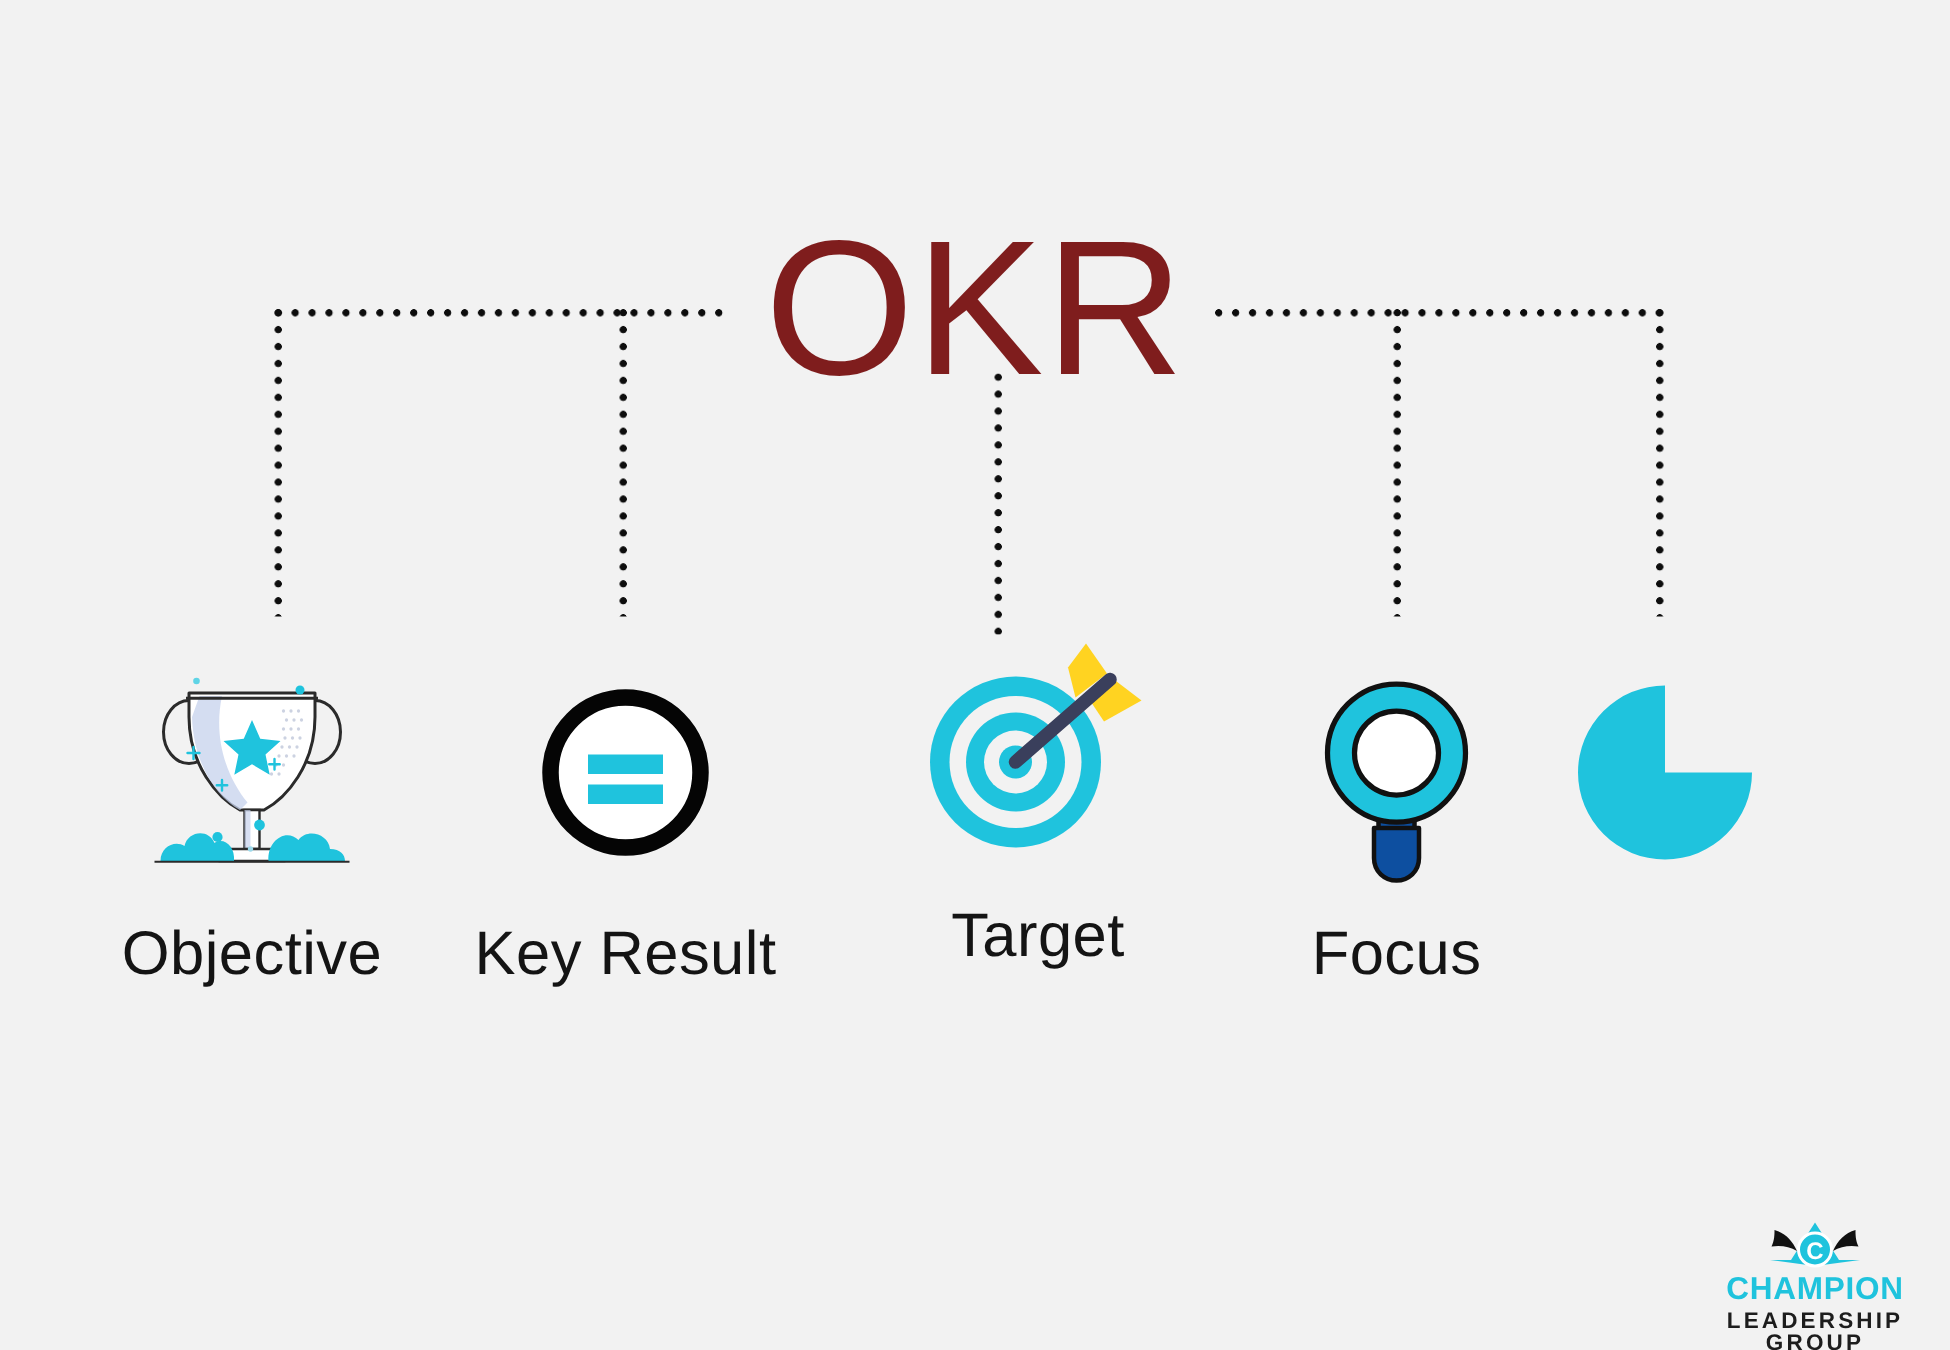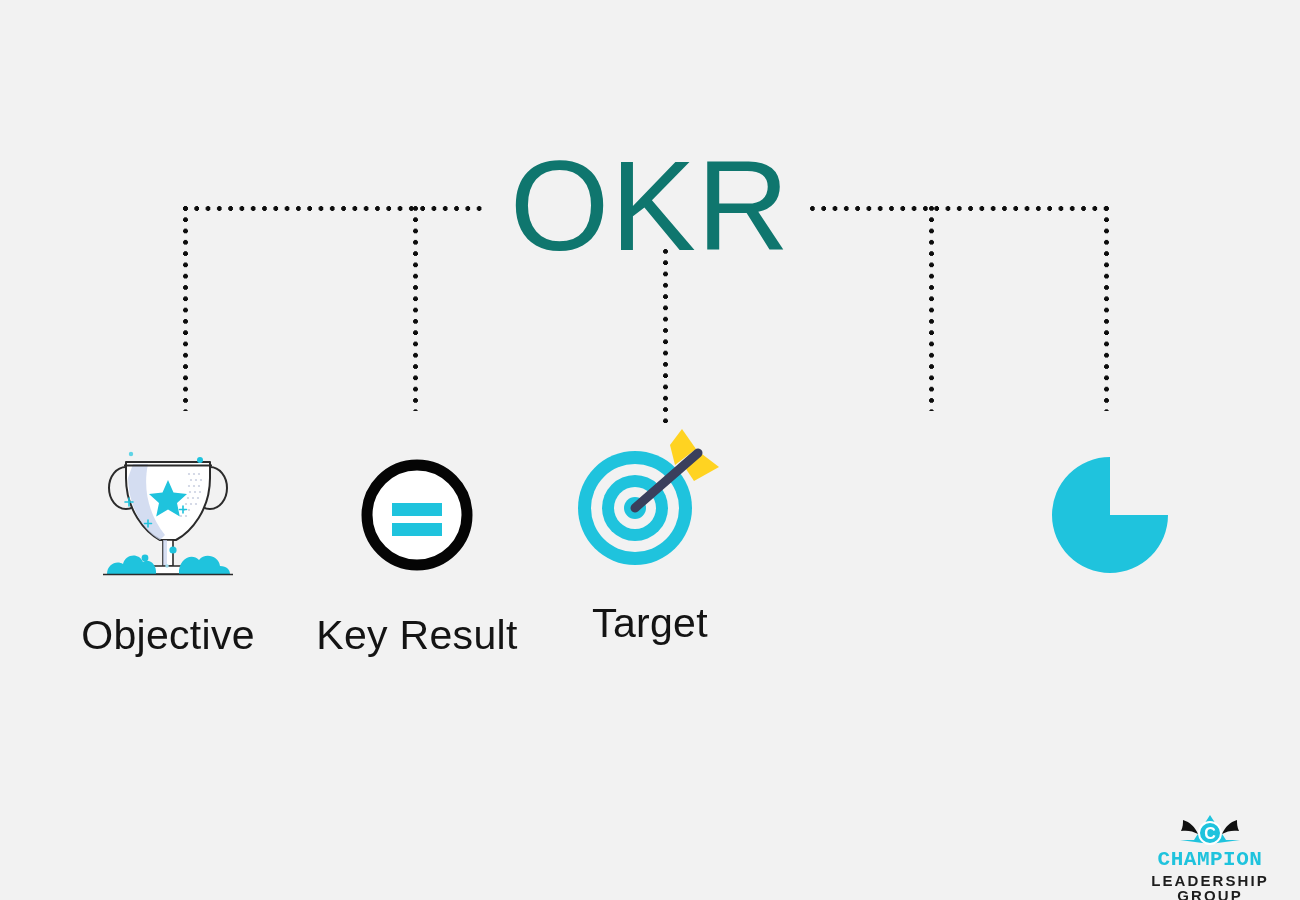--- a/index.html
+++ b/index.html
@@ -25,21 +25,21 @@
   .title {
     position: absolute;
     left: 0;
     top: 142px;
     width: 1300px;
     text-align: center;
     font-family: "Liberation Sans", sans-serif;
     font-size: 128px;
     font-weight: 300;
     letter-spacing: 1px;
-    color: #0f766e;
+    color: #7f1d1d;
     line-height: 1.0;
     user-select: none;
   }
 
   
   .dot-h, .dot-v {
     position: absolute;
   }
   .dot-h {
     height: 5px;
@@ -85,21 +85,21 @@
     text-align: center;
     user-select: none;
   }
   .logo .logo-mark {
     height: 36px;
     display: flex;
     align-items: flex-end;
     justify-content: center;
   }
   .logo .logo-name {
-    font-family: Liberation Mono, monospace;
+    font-family: Liberation Sans, sans-serif;
     font-weight: bold;
     font-size: 21px;
     letter-spacing: 0.5px;
     color: #1fc3dd;
     line-height: 1;
     margin-top: 1px;
   }
   .logo .logo-sub {
     font-family: "Liberation Sans", sans-serif;
     font-weight: bold;
@@ -194,39 +194,53 @@
     <div class="icon-wrap">
       <svg width="120" height="120" viewBox="0 0 120 120">
         <circle cx="60" cy="60" r="50" fill="#ffffff" stroke="#050505" stroke-width="11"></circle>
         <rect x="35" y="48" width="50" height="13" fill="#1fc3dd"></rect>
         <rect x="35" y="68" width="50" height="13" fill="#1fc3dd"></rect>
       </svg>
     </div>
     <div class="label">Key Result</div>
   </div>
 
-  <div class="item" style="left:550px; top:428px; width:200px;">
+  <div class="item" style="left:592px; top:428px; width:200px;">
     <div class="icon-wrap">
       <svg width="160" height="160" viewBox="0 0 160 160">
 
         <circle cx="65" cy="85" r="57" fill="#1fc3dd"></circle>
         <circle cx="65" cy="85" r="44" fill="#f2f2f2"></circle>
         <circle cx="65" cy="85" r="33" fill="#1fc3dd"></circle>
         <circle cx="65" cy="85" r="21" fill="#f2f2f2"></circle>
         <circle cx="65" cy="85" r="11" fill="#1fc3dd"></circle>
 
         <path d="M112,6 L126,26 L105,42 L100,22 Z" fill="#ffd321"></path>
         <path d="M128,28 L149,44 L124,58 L112,40 Z" fill="#ffd321"></path>
 
         <line x1="128" y1="30" x2="65" y2="85" stroke="#3a3f5c" stroke-width="9" stroke-linecap="round"></line>
       </svg>
     </div>
     <div class="label">Target</div>
   </div>
 
+  <div class="item" style="left:851px; top:440px; width:160px;">
+    <div class="icon-wrap">
+      <svg width="120" height="150" viewBox="0 0 120 150">
+
+        <rect x="48" y="100" width="24" height="22" fill="#0d4fa0" stroke="#111111" stroke-width="3"></rect>
+
+        <path d="M45,112 L75,112 L75,132 C75,141 68,147 60,147 C52,147 45,141 45,132 Z" fill="#0d4fa0" stroke="#111111" stroke-width="3" stroke-linejoin="round"></path>
+
+        <circle cx="60" cy="62" r="46" fill="#1fc3dd" stroke="#111111" stroke-width="3.5"></circle>
+        <circle cx="60" cy="62" r="28" fill="#ffffff" stroke="#111111" stroke-width="3.5"></circle>
+      </svg>
+    </div>
+    <div class="label">Focus</div>
+  </div>
 
   <div class="item" style="left:1010px; top:440px; width:200px;">
     <div class="icon-wrap">
       <svg width="130" height="130" viewBox="0 0 130 130">
 
         <path d="M65,65 L65,7 A58,58 0 1,0 123,65 L65,65 Z" fill="#1fc3dd"></path>
       </svg>
     </div>
   </div>
 

